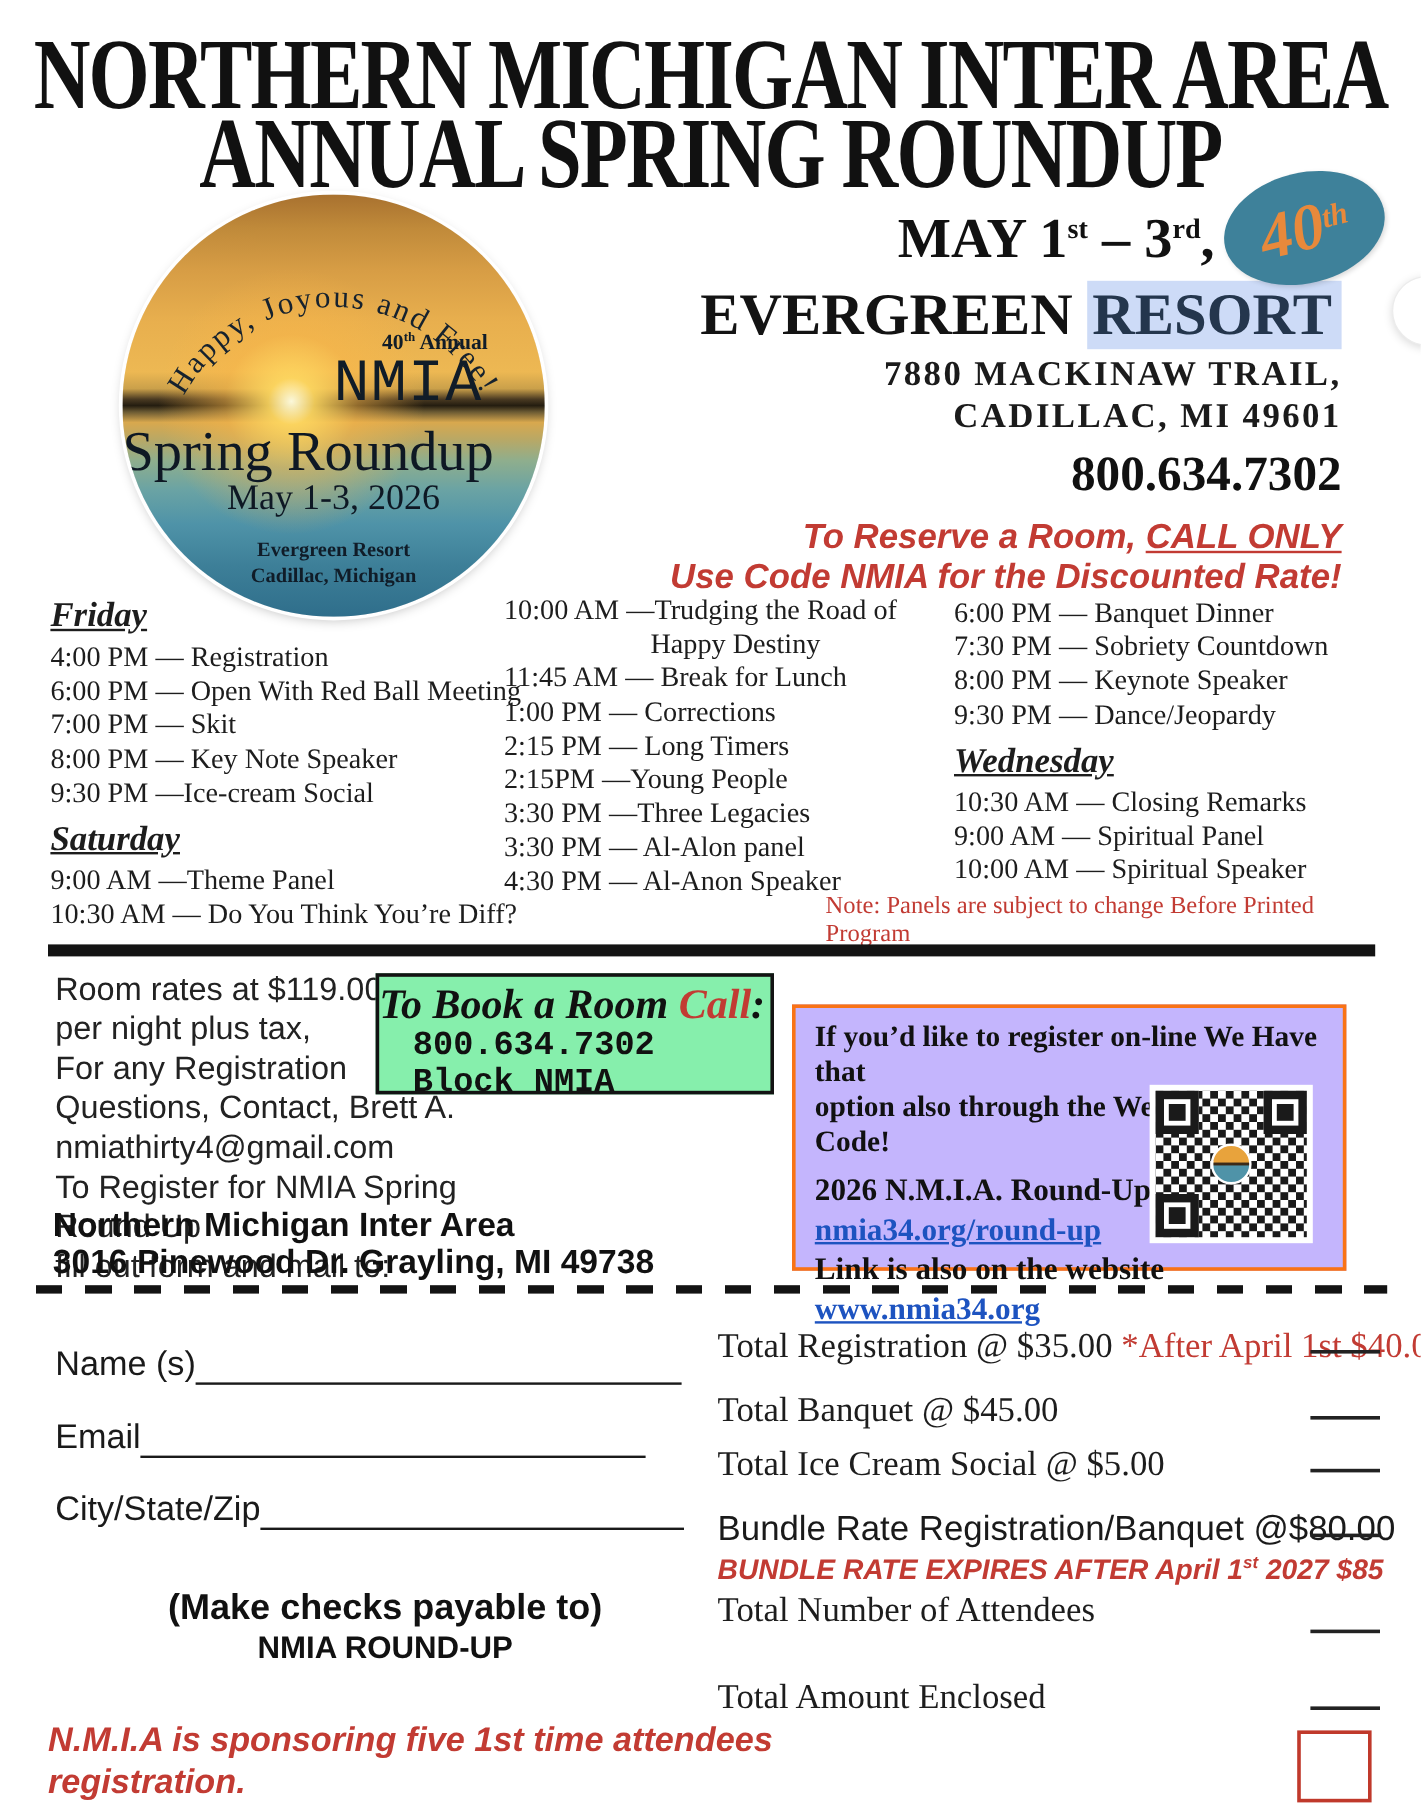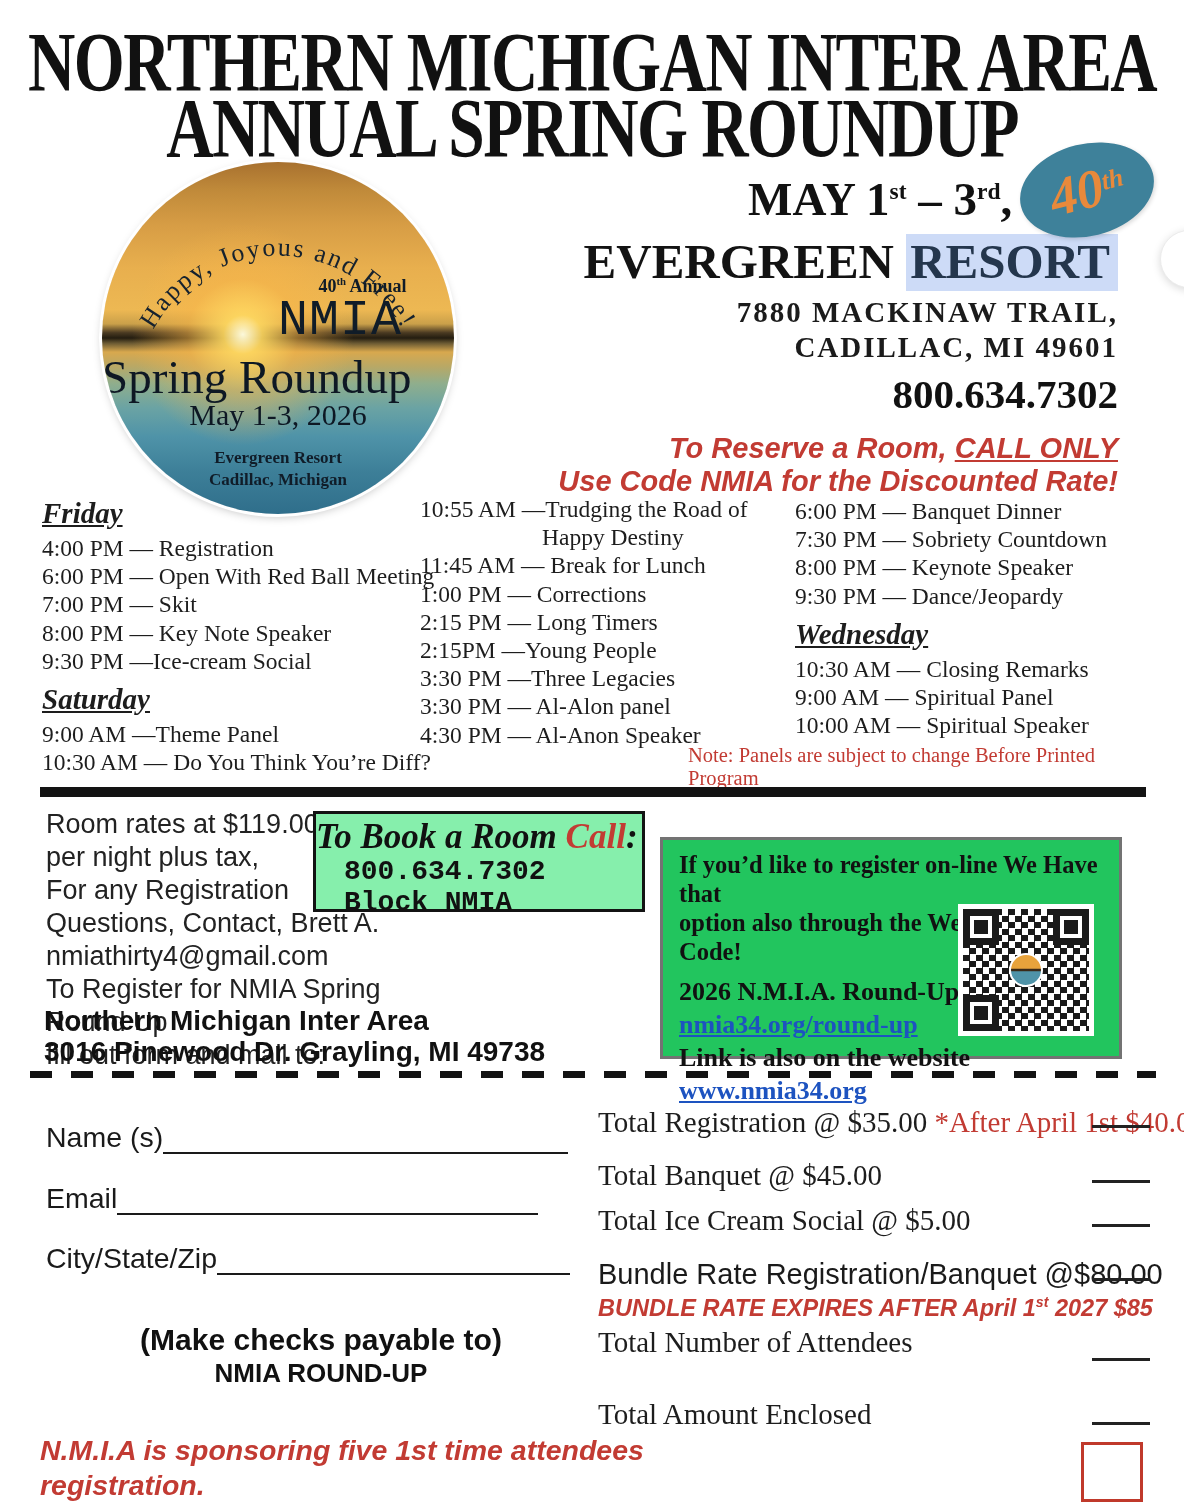--- a/index.html
+++ b/index.html
@@ -80,21 +80,21 @@
   .rule { position:absolute; left:40px; top:787px; width:1106px; height:10px; background:#131313; }
   .dashes { position:absolute; left:30px; top:1071px; width:1126px; height:7px;
     background:repeating-linear-gradient(90deg,#131313 0 22px, transparent 22px 41px); }
   
   .info-block { position:absolute; left:46px; top:808px; width:420px; font-size:27px; line-height:33px; color:#222; }
   .mail-block { position:absolute; left:44px; top:1005px; width:520px; font-weight:bold; font-size:28px; line-height:31px; color:#111; }
   .book-box { position:absolute; left:313px; top:811px; width:332px; height:101px; border:3px solid #131313; padding-top:4px; background:#86efac; }
   .book-title { font-family:"Liberation Serif", serif; font-weight:bold; font-style:italic; font-size:35px; color:#111; line-height:38px; }
   .book-title .call { color:#c23b33; }
   .book-phone { font-family:Liberation Mono, monospace; font-weight:bold; font-size:28px; color:#111;margin-left:28px; }
-  .online-box { position:absolute; left:660px; top:837px; width:462px; height:222px; border:3px solid #737373; padding:10px 0 0 16px; background:#22c55e; }
+  .online-box { position:absolute; left:660px; top:837px; width:462px; height:222px; border:3px solid #f97316; padding:10px 0 0 16px; background:#c4b5fd; }
   .ob-line { font-family:"Liberation Serif", serif; font-weight:bold; font-size:24.5px; line-height:29px; color:#111; }
   .ob-label { font-family:"Liberation Serif", serif; font-weight:bold; font-size:26px; line-height:33px; color:#111; }
   .ob-label.first { margin-top:9px; }
   .ob-link { font-family:"Liberation Serif", serif; font-weight:bold; font-size:26px; line-height:33px;
     color:#1d53c0; text-decoration:underline; display:inline-block; }
   
   .qr { position:absolute; left:295px; top:64px; width:136px; height:132px; background:#fff; padding:5px; }
   .qr-inner { position:relative; width:100%; height:100%;
     background:repeating-conic-gradient(#1a1a1a 0% 25%, #ffffff 0% 50%) 0 0 / 13px 13px; }
   .finder { position:absolute; width:36px; height:36px; border:7px solid #1a1a1a; background:#fff; }
@@ -180,21 +180,21 @@
     <div class="sch-item">6:00 PM — Open With Red Ball Meeting</div>
     <div class="sch-item">7:00 PM — Skit</div>
     <div class="sch-item">8:00 PM — Key Note Speaker</div>
     <div class="sch-item">9:30 PM —Ice-cream Social</div>
     <div class="sch-day mt">Saturday</div>
     <div class="sch-item">9:00 AM —Theme Panel</div>
     <div class="sch-item">10:30 AM — Do You Think You’re Diff?</div>
   </div>
 
   <div class="sch-col sch-col2">
-    <div class="sch-item">10:55 AM —Trudging the Road of</div>
+    <div class="sch-item">10:00 AM —Trudging the Road of</div>
     <div class="sch-item cont">Happy Destiny</div>
     <div class="sch-item">11:45 AM — Break for Lunch</div>
     <div class="sch-item">1:00 PM — Corrections</div>
     <div class="sch-item">2:15 PM — Long Timers</div>
     <div class="sch-item">2:15PM —Young People</div>
     <div class="sch-item">3:30 PM —Three Legacies</div>
     <div class="sch-item">3:30 PM — Al-Alon panel</div>
     <div class="sch-item">4:30 PM — Al-Anon Speaker</div>
   </div>
 

